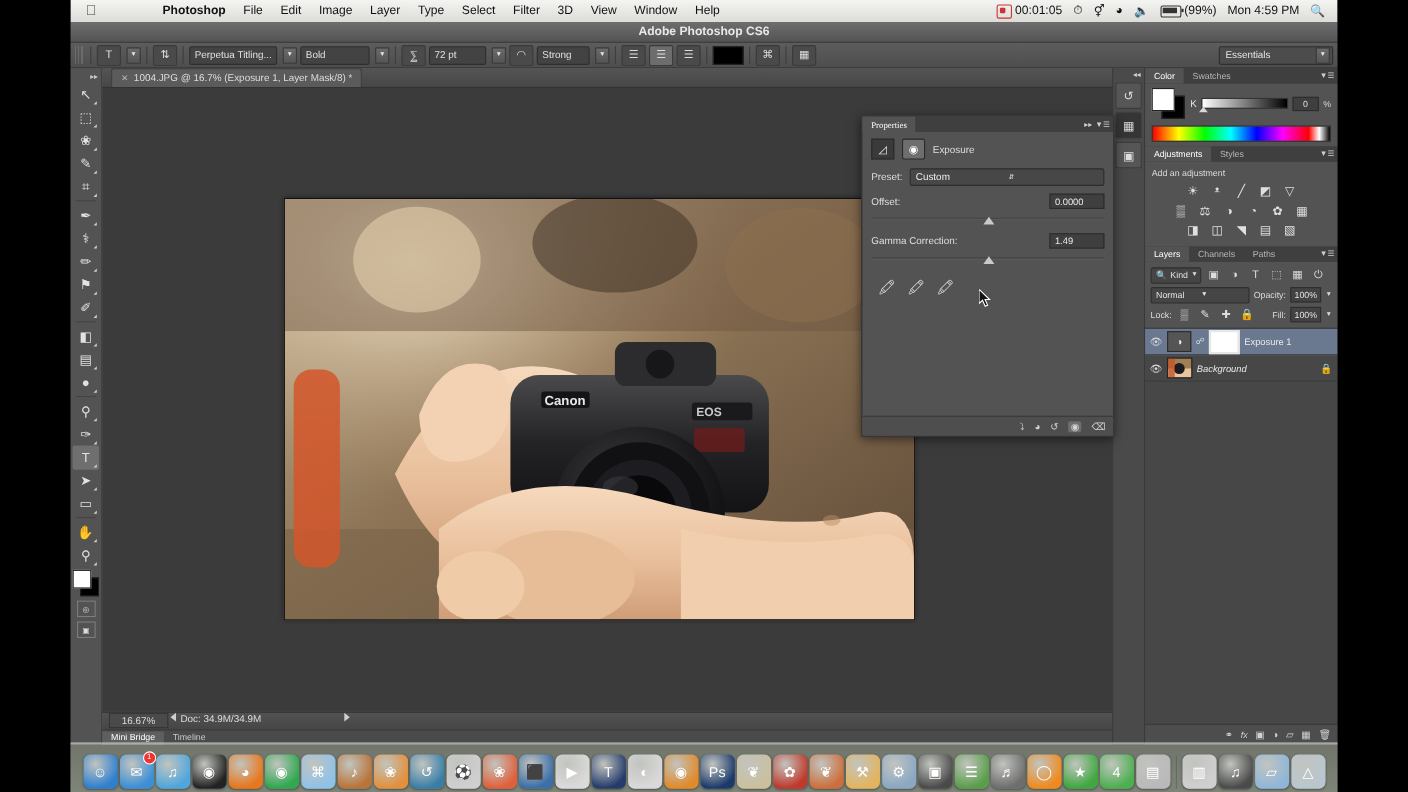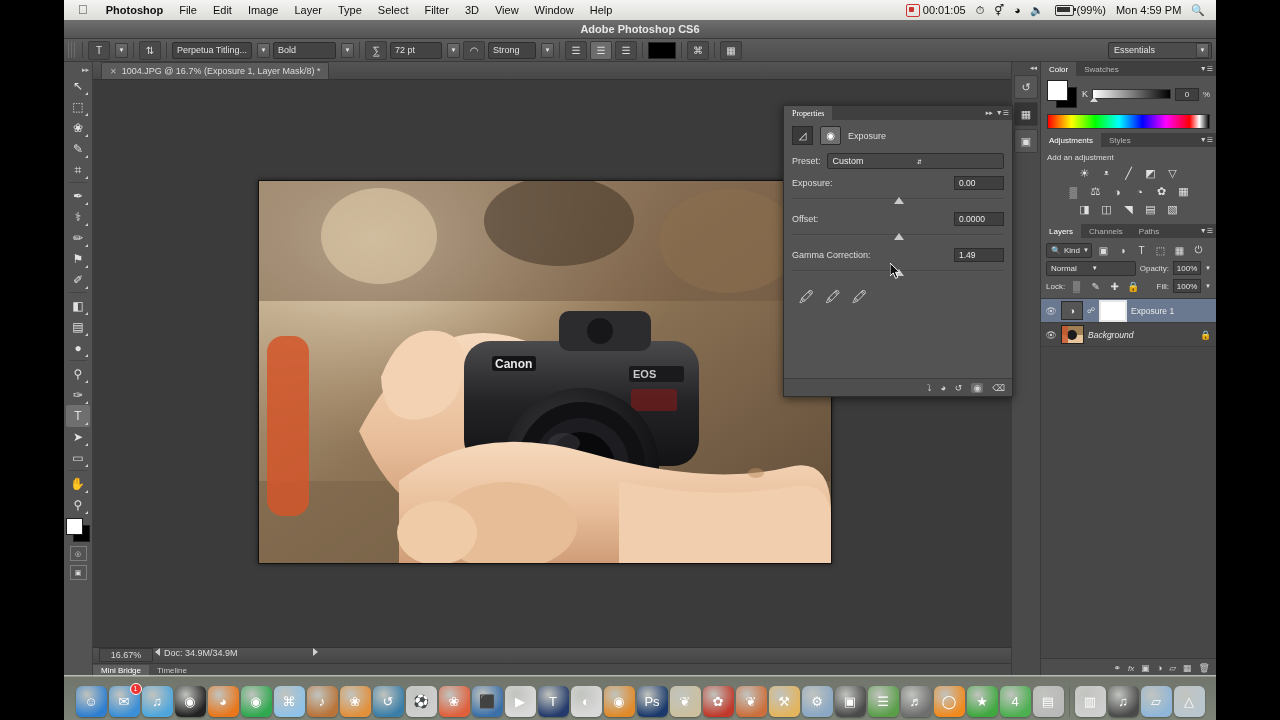--- a/index.html
+++ b/index.html
@@ -5,21 +5,21 @@
   html,body{margin:0;padding:0;background:#000;}
   body{width:1280px;height:720px;overflow:hidden;font-family:"Liberation Sans",sans-serif;}
   #app{position:relative;width:1280px;height:720px;background:#000;}
 
   
   .macbar{position:absolute;left:64px;top:0;width:1152px;height:20px;
     background:linear-gradient(#f4f4f2,#dcdcd8);display:flex;align-items:center;
     font-size:11px;color:#111;box-sizing:border-box;padding:0 6px;}
   .macbar .apple{font-size:13px;margin:0 10px 2px 8px;color:#444;}
   .macbar .mi{padding:0 8px;white-space:nowrap;}
-  .macbar .mi.bold{font-weight:bold;}
+  .macbar .mi.bold{font-weight:bold;margin-left:42px;}
   .macbar .spacer{flex:1;}
   .macbar .ri{padding:0 5px;white-space:nowrap;display:flex;align-items:center;gap:3px;}
   .recbox{display:inline-block;width:12px;height:11px;border:1.5px solid #c33;
     border-radius:2px;position:relative;}
   .recbox::after{content:"";position:absolute;left:2.5px;top:2px;width:5px;height:5px;
     background:#c33;border-radius:1px;}
   .battico{display:inline-block;width:17px;height:9px;border:1px solid #333;border-radius:2px;position:relative;}
   .battico::before{content:"";position:absolute;left:1px;top:1px;width:13px;height:5px;background:#333;}
   .battico::after{content:"";position:absolute;right:-3px;top:2px;width:2px;height:3px;background:#333;}
 
@@ -566,30 +566,20 @@
     </div>
 
     <div class="pr-row">
       <span>Preset:</span>
       <div class="pr-preset">
         <span>Custom</span>
         <span style="font-size:6px">⇵</span>
       </div>
     </div>
 
-    <div class="pr-grp">
-      <div class="pr-lbl">
-        <span>Exposure:</span>
-        <div class="pr-val">0.00</div>
-      </div>
-      <div class="pr-track">
-        <div class="line"></div>
-        <div class="pr-thumb" style="left:48%"></div>
-      </div>
-    </div>
 
     <div class="pr-grp">
       <div class="pr-lbl">
         <span>Offset:</span>
         <div class="pr-val">0.0000</div>
       </div>
       <div class="pr-track">
         <div class="line"></div>
         <div class="pr-thumb" style="left:48%"></div>
       </div>

